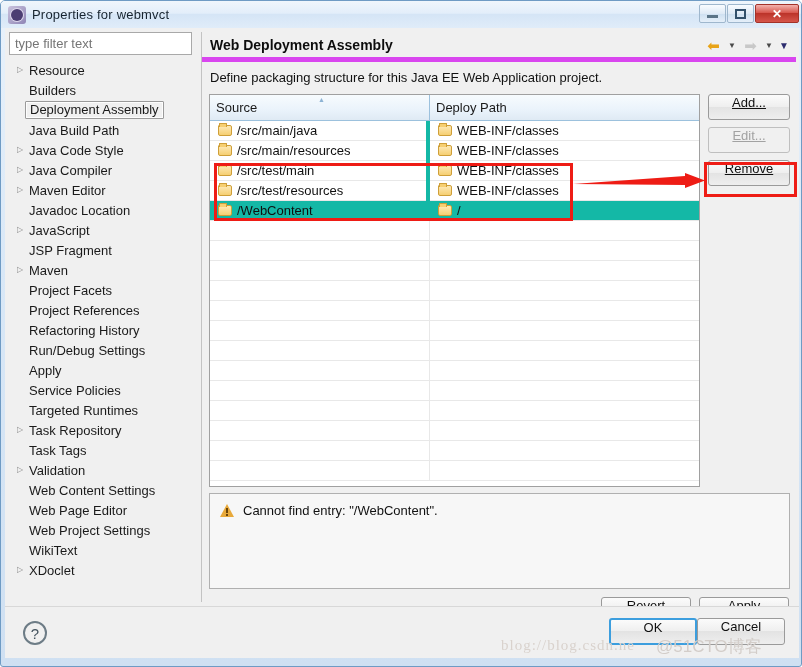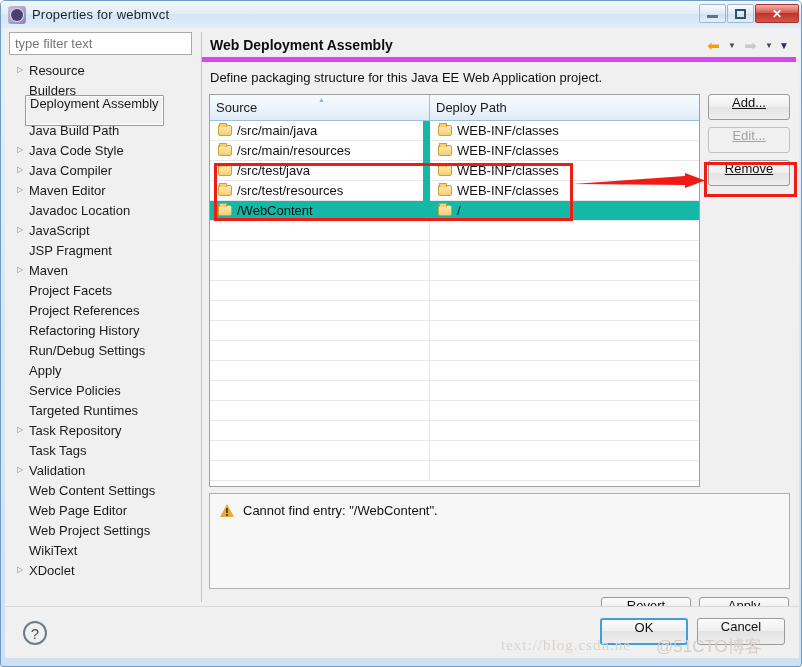--- a/index.html
+++ b/index.html
@@ -105,21 +105,21 @@
   .twisty {
     width: 14px; flex: none;
     font-size: 8px; color: #8d8d8d;
     line-height: 1;
     text-align: center;
   }
   .tree-label { padding-left: 2px; }
   .tree-item.selected .tree-label {
     background: #f0f0f0;
     border: 1px solid #9a9a9a;
-    padding: 0px 4px 14px 4px;
+    padding: 0px 4px 1px 4px;
     margin-left: -2px;
     border-radius: 1px;
     box-shadow: inset 0 0 0 1px #fdfdfd;
   }
 
   
   #right-panel {
     position: absolute; left: 196px; top: 4px;
     width: 594px; height: 570px;
     background: #f0f0f0;
@@ -188,21 +188,21 @@
     height: 20px;
     border-bottom: 1px solid #e8e8e8;
     align-items: center;
     font-size: 13px; color: #101010;
   }
   .trow.selected { background: #14b8a6; }
   .cell {
     display: flex; align-items: center; height: 20px;
     padding-left: 8px; overflow: hidden; white-space: nowrap;
   }
-  .cell.c1 { width: 220px; border-right: 7px solid #14b8a6; }
+  .cell.c1 { width: 220px; border-right: 4px solid #14b8a6; }
   .cell.c2 { flex: 1; }
   .folder {
     width: 14px; height: 11px; flex: none;
     margin-right: 5px;
     background: linear-gradient(to bottom,#fde9b6,#f6cf72);
     border: 1px solid #cf9f38;
     border-radius: 1px 2px 2px 2px;
     position: relative;
   }
   .folder::before {
@@ -279,21 +279,21 @@
   #help-icon {
     position: absolute; left: 18px; top: 14px;
     width: 24px; height: 24px;
     border: 2px solid #6d7c86;
     border-radius: 50%;
     color: #44535e; font-size: 15px;
     display: flex; align-items: center; justify-content: center;
   }
   #footer-buttons {
     position: absolute; right: 14px; top: 11px;
-    display: flex; gap: 9px;
+    display: flex; 
   }
   #footer-buttons .btn { width: 88px; height: 27px; }
   #footer-buttons .btn.default {
     border: 2px solid #3c9ede;
     border-radius: 3px;
   }
 
   
   #red-box {
     position: absolute;
@@ -506,21 +506,21 @@
                 <span>/src/main/resources</span>
               </div>
               <div class="cell c2">
                 <span class="folder"></span>
                 <span>WEB-INF/classes</span>
               </div>
             </div>
             <div class="trow">
               <div class="cell c1">
                 <span class="folder"></span>
-                <span>/src/test/java</span>
+                <span>/src/test/main</span>
               </div>
               <div class="cell c2">
                 <span class="folder"></span>
                 <span>WEB-INF/classes</span>
               </div>
             </div>
             <div class="trow">
               <div class="cell c1">
                 <span class="folder"></span>
                 <span>/src/test/resources</span>
@@ -622,16 +622,16 @@
       <div class="btn">Cancel</div>
     </div>
   </div>
 
   <div id="red-box"></div>
   <div id="red-box-remove"></div>
   <svg id="red-arrow" viewBox="0 0 132 16">
     <polygon points="0,11 112,3 112,0 132,7.5 112,15 112,12" fill="#ee1c15"></polygon>
   </svg>
 
-  <div id="watermark1">text://blog.csdn.ne</div>
+  <div id="watermark1">blog://blog.csdn.ne</div>
   <div id="watermark2">@51CTO博客</div>
 
 </div>
 
 </body></html>

